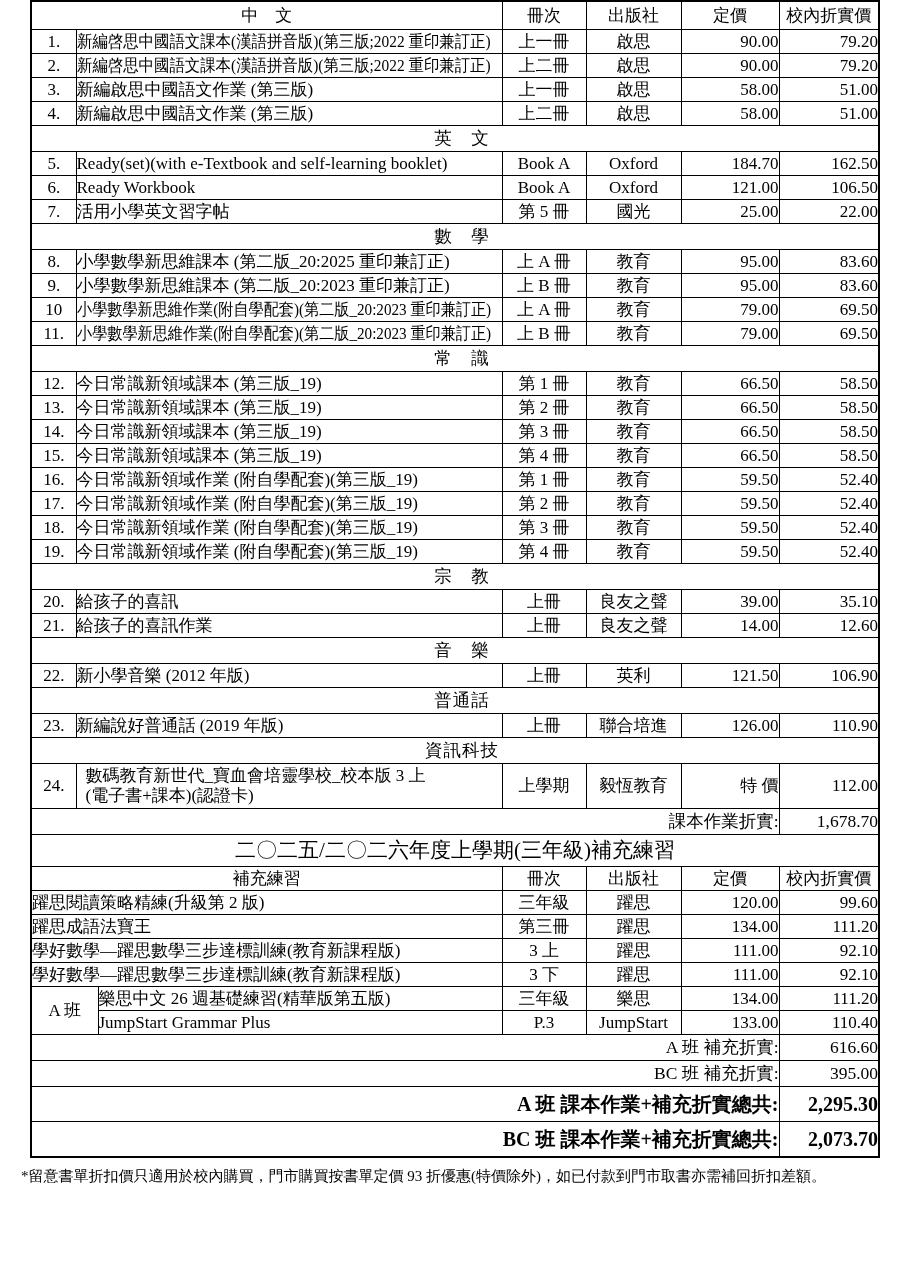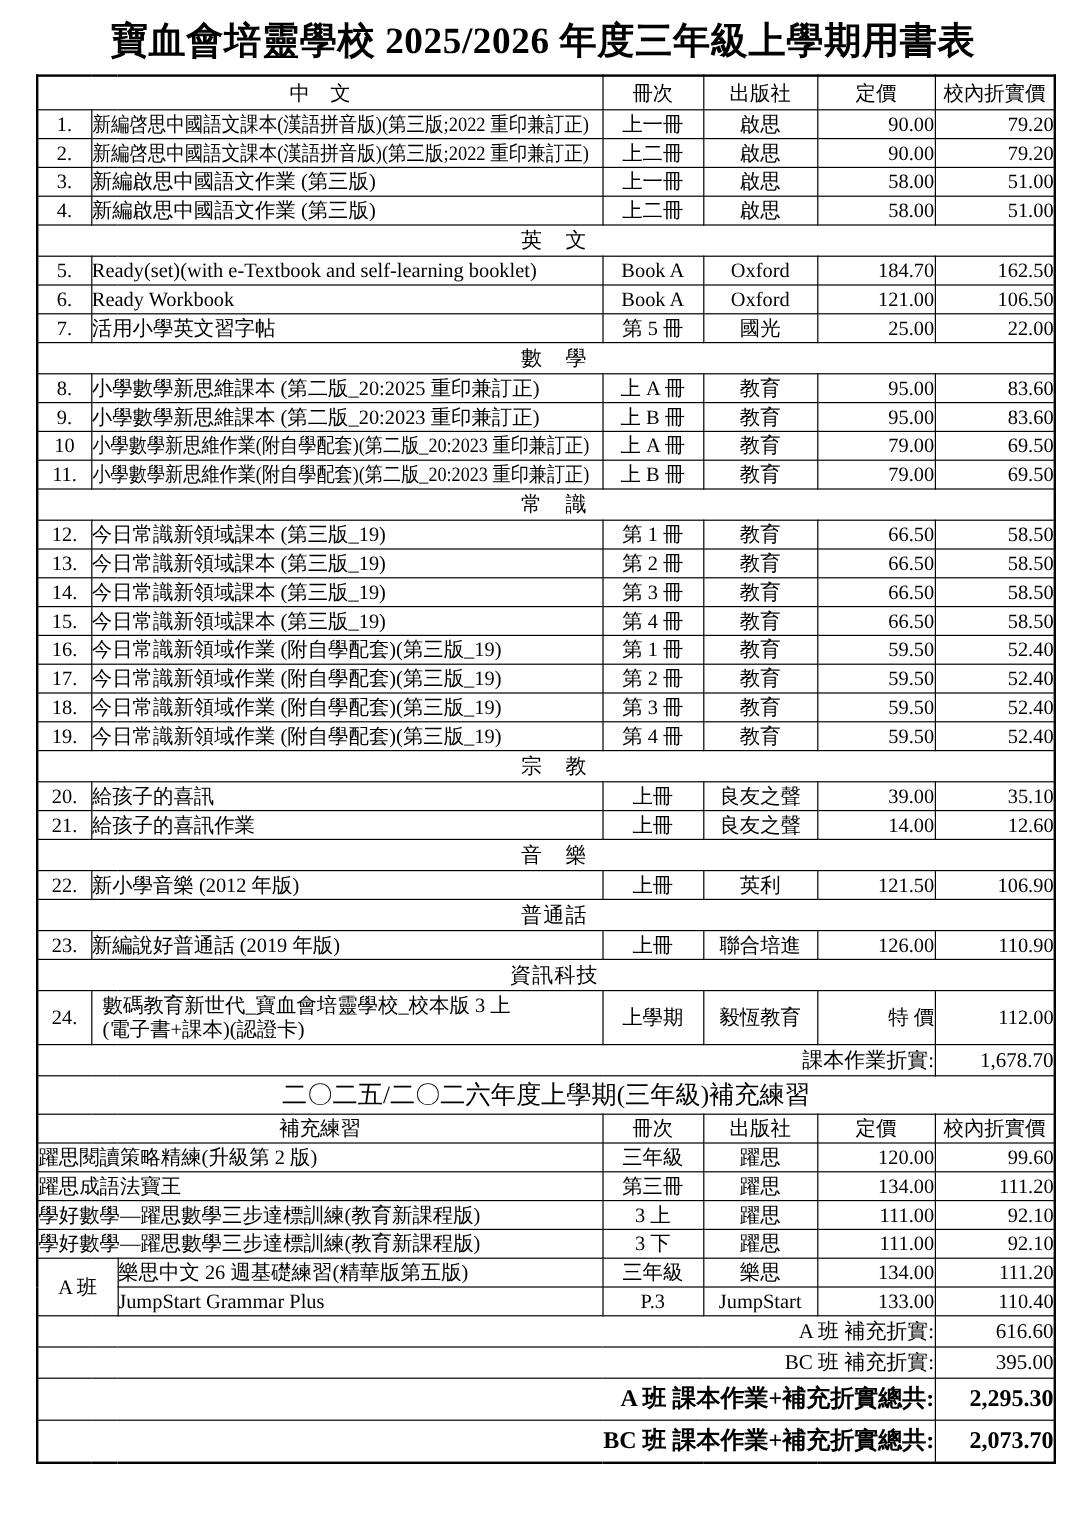--- a/index.html
+++ b/index.html
@@ -67,21 +67,20 @@
   .footnote{
     margin:9px 0 0 21px;
     font-size:15px;
     white-space:nowrap;
   }
 </style>
 </head>
 <body>
 
 <div class="page">
-  <h1 class="doc-title">寶血會培靈學校 2025/2026 年度三年級上學期用書表</h1>
   <table class="booklist">
     <colgroup>
       <col style="width:45px">
         <col style="width:22px">
         <col style="width:404px">
       <col style="width:84px">
         <col style="width:95px">
         <col style="width:98px">
         <col style="width:100px">
     </colgroup>
@@ -377,13 +376,14 @@
         <tr class="grand">
           <td class="r" colspan="6">A 班 課本作業+補充折實總共:</td>
           <td class="r2">2,295.30</td>
         </tr>
         <tr class="grand">
           <td class="r" colspan="6">BC 班 課本作業+補充折實總共:</td>
           <td class="r2">2,073.70</td>
         </tr>
       </tbody>
   </table>
+  <div class="footnote">*留意書單折扣價只適用於校內購買，門市購買按書單定價 93 折優惠(特價除外)，如已付款到門市取書亦需補回折扣差額。</div>
 </div>
 
 </body></html>

